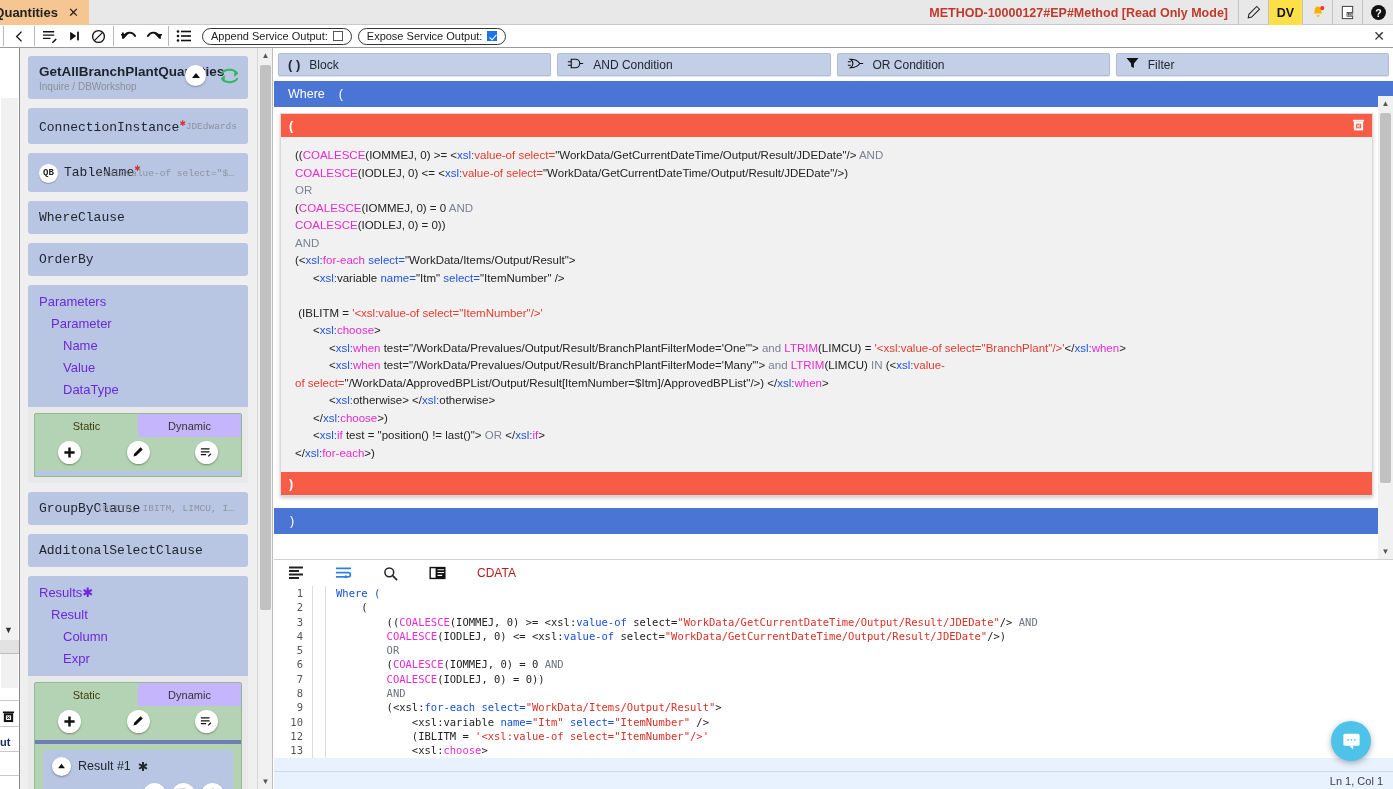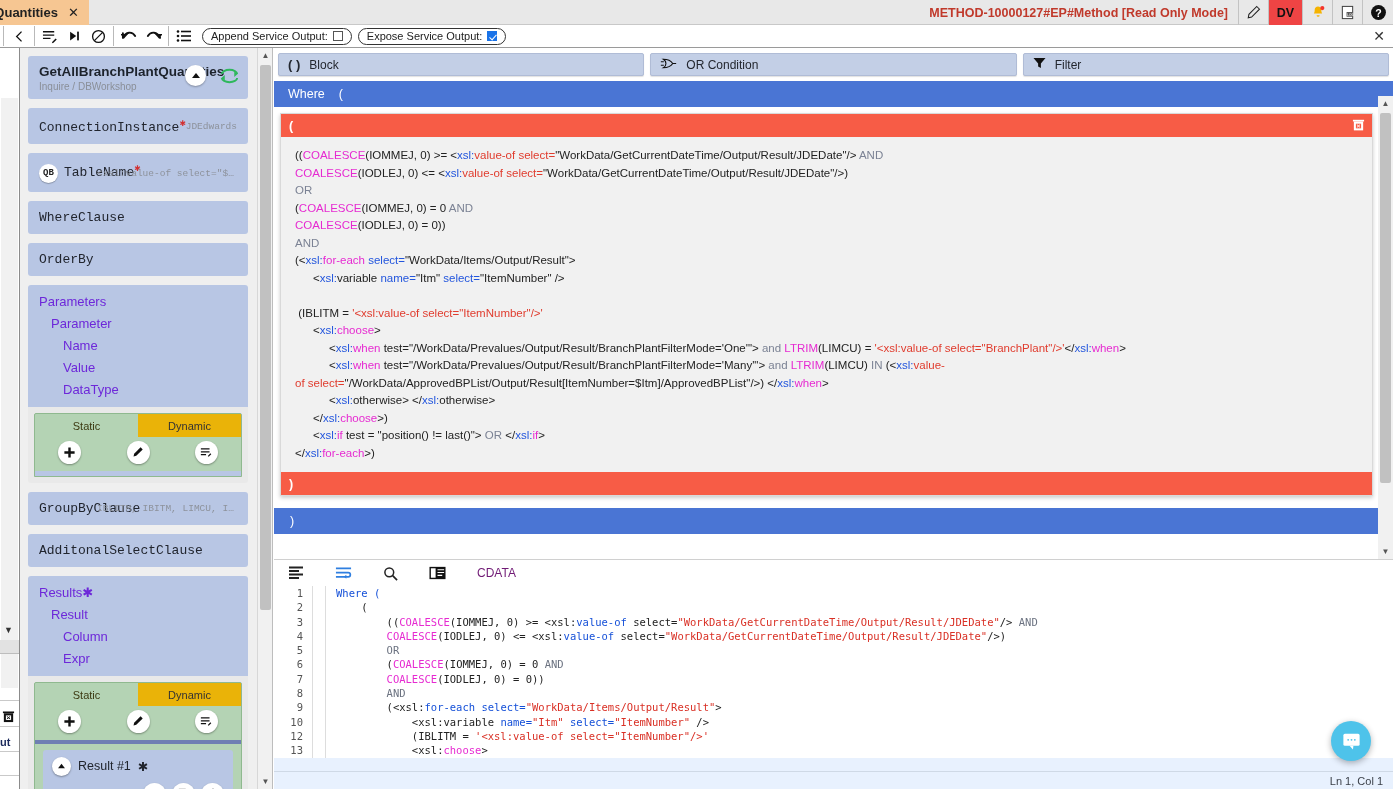--- a/index.html
+++ b/index.html
@@ -36,21 +36,21 @@
     color: #c0392b; font-weight: bold; font-size: 12.5px;
     display: flex; align-items: center; padding: 0 10px;
     border-right: 1px solid #c3c3c3;
   }
   .tb-icon-btn {
     width: 30px; display: flex; align-items: center; justify-content: center;
     border-right: 1px solid #c3c3c3; cursor: pointer; position: relative;
   }
   .tb-icon-btn:last-child { border-right: none; }
   .dv-btn {
-    background: #ef4444; font-weight: bold; font-size: 12.5px;
+    background: #fde047; font-weight: bold; font-size: 12.5px;
     width: 34px; color: #111;
   }
 
   
   #toolbar {
     position: absolute; left: 0; top: 25px; width: 1393px; height: 23px;
     background: #ffffff;
     border-bottom: 1px solid #9a9a9a;
     display: flex; align-items: center; gap: 0px;
   }
@@ -144,21 +144,21 @@
     background: #e9e9e9; border-radius: 0 0 3px 3px; padding: 6px;
     margin-bottom: 9px;
   }
   .sd-box { border: 1px solid #8fb98f; background: #b4d3b4; border-radius: 2px 2px 0 0; }
   .sd-tabs { display: flex; }
   .sd-tab {
     flex: 1; text-align: center; font-size: 11px; padding: 6px 0 5px 0;
     color: #333; cursor: pointer;
   }
   .sd-tab.active { background: #b4d3b4; border-radius: 3px 3px 0 0; color: #3d3a12;}
-  .sd-tab.inactive { background: #eab308; }
+  .sd-tab.inactive { background: #c4b5fd; }
   .sd-actions { display: flex; background: #b4d3b4; padding: 4px 0 7px 0; }
   .sd-act { flex: 1; display: flex; justify-content: center; }
   .circ {
     width: 23px; height: 23px; border-radius: 50%; background: #fff;
     display: flex; align-items: center; justify-content: center;
     box-shadow: 0 1px 2px rgba(0,0,0,.35); cursor: pointer;
   }
   .sd-underbar { height: 5px; background: #b8c6e4; }
   .result-card {
     background: #b8c6e4; border-radius: 3px; margin: 6px 8px 0 8px;
@@ -234,21 +234,21 @@
     font-size: 12.5px; padding: 6px 0 6px 16px;
   }
 
   
   #editor {
     position: absolute; left: 0; top: 511px; width: 1119px; height: 230px;
     background: #fff; border-top: 1px solid #d0d0d0;
   }
   #ed-toolbar {
     height: 26px; display: flex; align-items: center; gap: 31px;
-    padding: 0 12px 0 14px; font-size: 12px; color: #701a75;
+    padding: 0 12px 0 14px; font-size: 12px; color: #b91c1c;
   }
   #ed-toolbar .ed-ic { cursor: pointer; display: flex; align-items: center; }
   #ed-body {
     position: absolute; top: 26px; left: 0; right: 0; bottom: 18px;
     font-family: "DejaVu Sans Mono", monospace; font-size: 10.5px;
     line-height: 14.3px; overflow: hidden; background: #fff;
   }
   .ed-line { display: flex; height: 14.3px; }
   .ed-num {
     width: 38px; text-align: right; padding-right: 9px; color: #555;
@@ -583,20 +583,29 @@
 <div id="main">
 
   <div id="palette">
     <div class="pal">
       <span style="font-weight:bold;font-size:13px;">( )</span>
       <span>Block</span>
     </div>
     <div class="pal">
       <span>
         <svg width="17" height="11" viewBox="0 0 20 12">
+            <path d="M5 1h5a5 5 0 010 10H5z" fill="none" stroke="#111" stroke-width="1.3"></path>
+            <path d="M1 4h4M1 8h4M15 6h4" stroke="#111" stroke-width="1.3"></path>
+          </svg>
+      </span>
+      <span>AND Condition</span>
+    </div>
+    <div class="pal">
+      <span>
+        <svg width="17" height="11" viewBox="0 0 20 12">
             <path d="M4 1c4 2.5 4 7.5 0 10 6 0 9-2 11-5-2-3-5-5-11-5z" fill="none" stroke="#111" stroke-width="1.3"></path>
             <path d="M1 4h3.5M1 8h3.5M15 6h4" stroke="#111" stroke-width="1.3"></path>
           </svg>
       </span>
       <span>OR Condition</span>
     </div>
     <div class="pal">
       <span>
         <svg width="13" height="12" viewBox="0 0 14 13">
             <path d="M0.5 1h13L8.5 7v5l-3-1.7V7z" fill="#111"></path>

